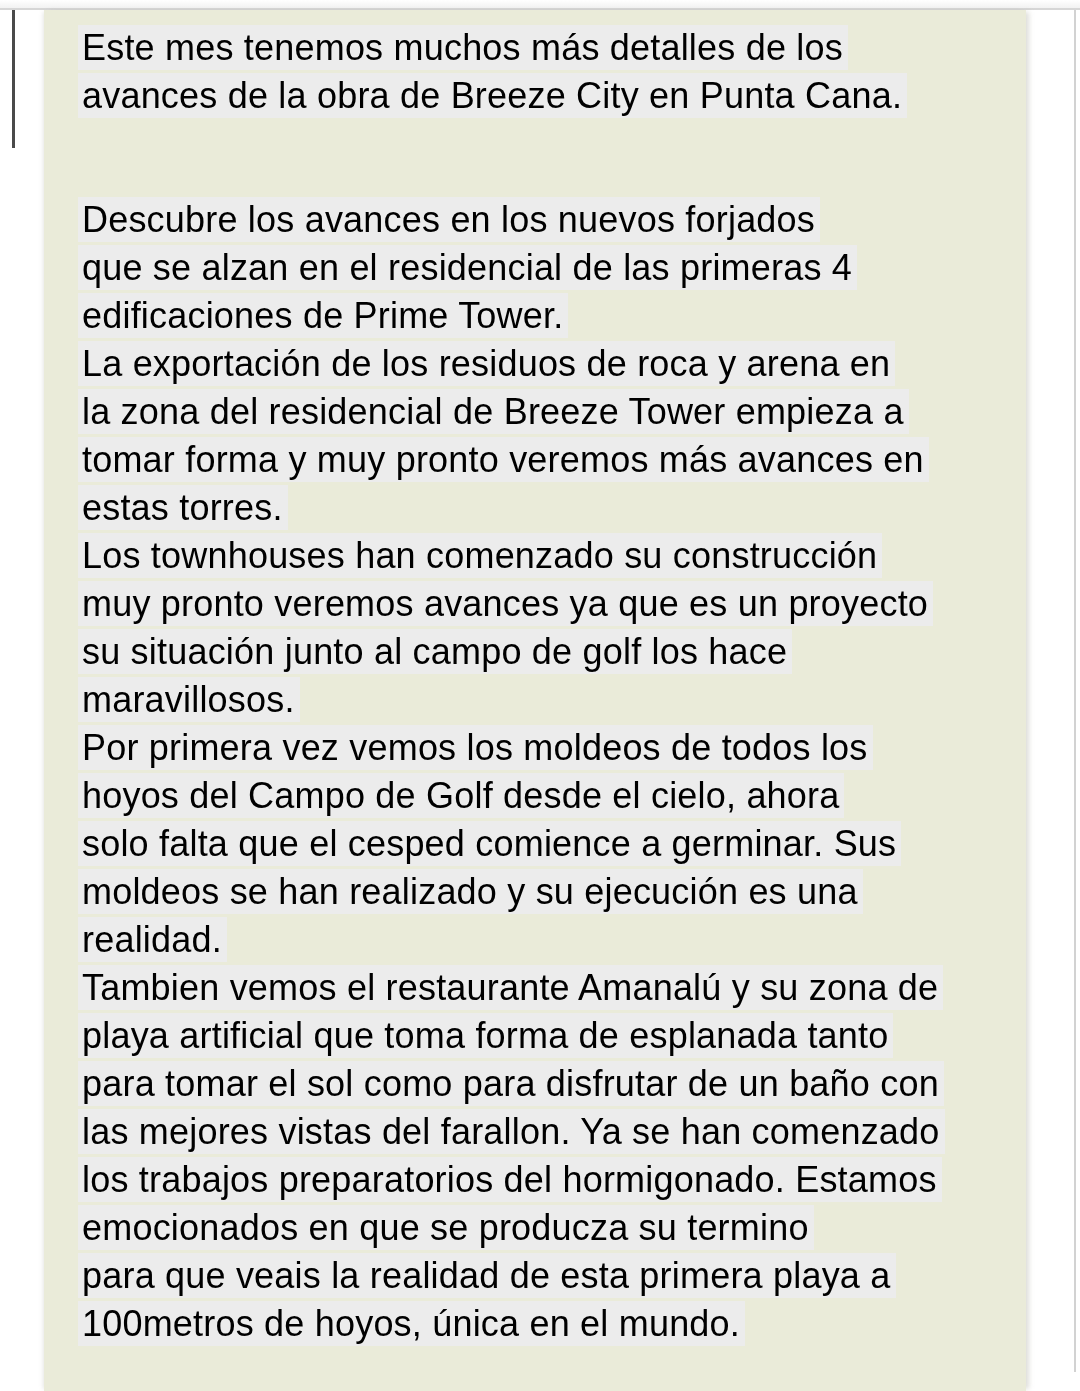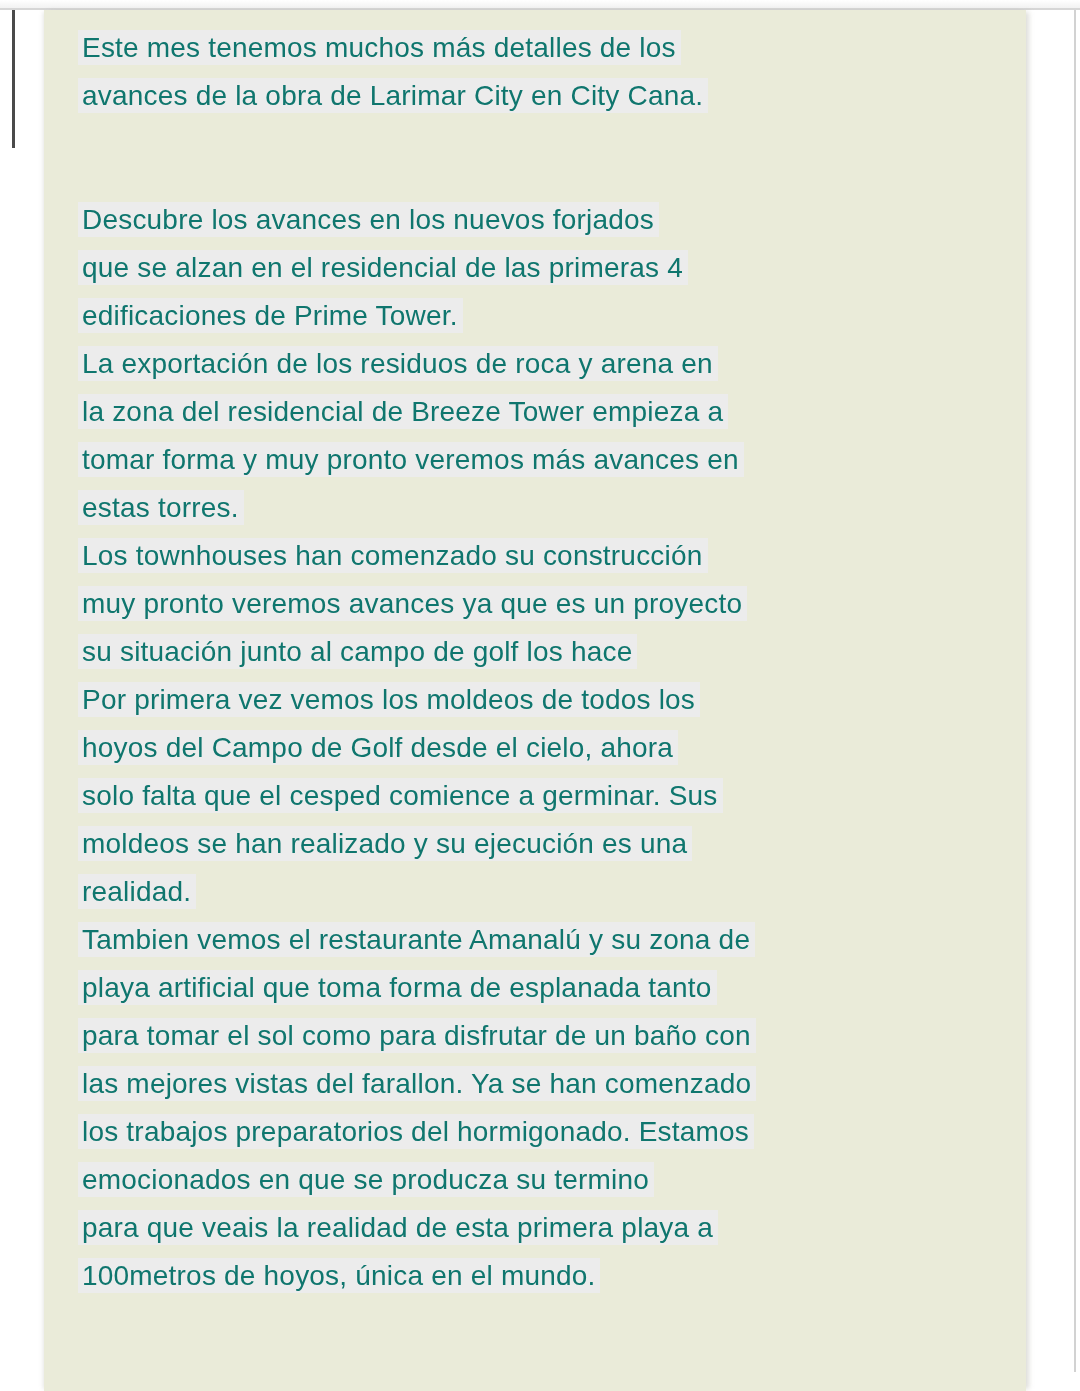--- a/index.html
+++ b/index.html
@@ -41,22 +41,22 @@
     padding: 14px 10px 0 34px;
     box-shadow: 5px 0 5px -2px rgba(160,160,150,0.35),
                -3px 0 4px -2px rgba(160,160,150,0.25);
     overflow: hidden;
   }
   .paragraph { margin: 0; }
   .paragraph + .paragraph { margin-top: 76px; }
   .line {
     height: 48px;
     line-height: 48px;
-    font-size: 28px;
-    color: #0f766e;
+    font-size: 36px;
+    color: #000000;
     white-space: nowrap;
     letter-spacing: 0.2px;
   }
   .line .hl {
     background: #ececec;
     padding: 2px 5px 2px 4px;
   }
   .right-line {
     position: absolute;
     right: 4px;
@@ -70,33 +70,34 @@
 <body>
 
 <div class="top-bar"></div>
 
 <div class="left-mark"></div>
 
 <div class="content">
   <div id="paragraphs">
       <div class="paragraph">
         <div class="line"><span class="hl">Este mes tenemos muchos más detalles de los</span></div>
-        <div class="line"><span class="hl">avances de la obra de Larimar City en City Cana.</span></div>
+        <div class="line"><span class="hl">avances de la obra de Breeze City en Punta Cana.</span></div>
       </div>
       <div class="paragraph">
         <div class="line"><span class="hl">Descubre los avances en los nuevos forjados</span></div>
         <div class="line"><span class="hl">que se alzan en el residencial de las primeras 4</span></div>
         <div class="line"><span class="hl">edificaciones de Prime Tower.</span></div>
         <div class="line"><span class="hl">La exportación de los residuos de roca y arena en</span></div>
         <div class="line"><span class="hl">la zona del residencial de Breeze Tower empieza a</span></div>
         <div class="line"><span class="hl">tomar forma y muy pronto veremos más avances en</span></div>
         <div class="line"><span class="hl">estas torres.</span></div>
         <div class="line"><span class="hl">Los townhouses han comenzado su construcción</span></div>
         <div class="line"><span class="hl">muy pronto veremos avances ya que es un proyecto</span></div>
         <div class="line"><span class="hl">su situación junto al campo de golf los hace</span></div>
+        <div class="line"><span class="hl">maravillosos.</span></div>
         <div class="line"><span class="hl">Por primera vez vemos los moldeos de todos los</span></div>
         <div class="line"><span class="hl">hoyos del Campo de Golf desde el cielo, ahora</span></div>
         <div class="line"><span class="hl">solo falta que el cesped comience a germinar. Sus</span></div>
         <div class="line"><span class="hl">moldeos se han realizado y su ejecución es una</span></div>
         <div class="line"><span class="hl">realidad.</span></div>
         <div class="line"><span class="hl">Tambien vemos el restaurante Amanalú y su zona de</span></div>
         <div class="line"><span class="hl">playa artificial que toma forma de esplanada tanto</span></div>
         <div class="line"><span class="hl">para tomar el sol como para disfrutar de un baño con</span></div>
         <div class="line"><span class="hl">las mejores vistas del farallon. Ya se han comenzado</span></div>
         <div class="line"><span class="hl">los trabajos preparatorios del hormigonado. Estamos</span></div>

